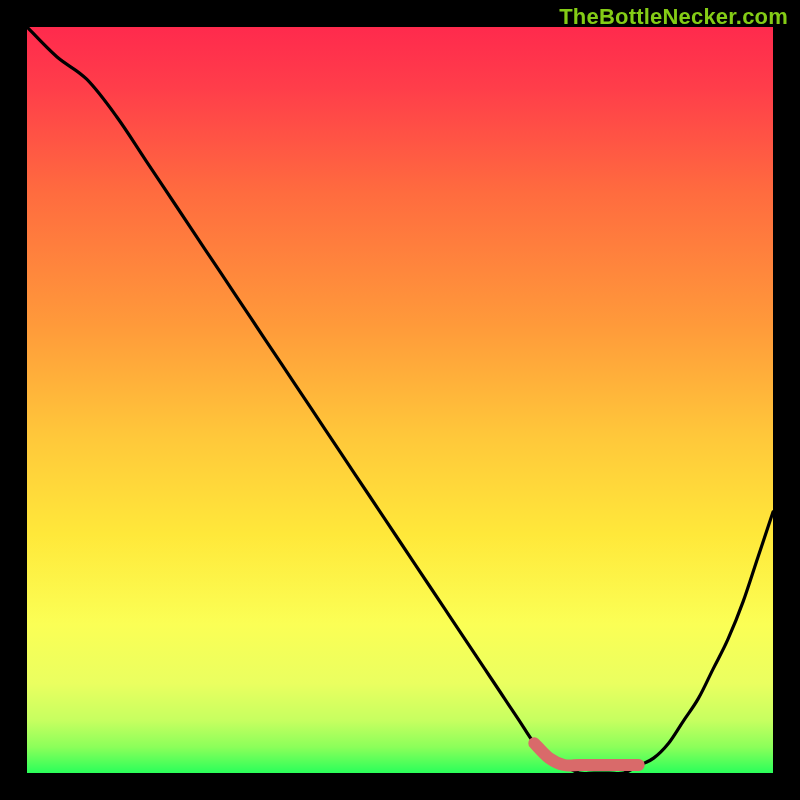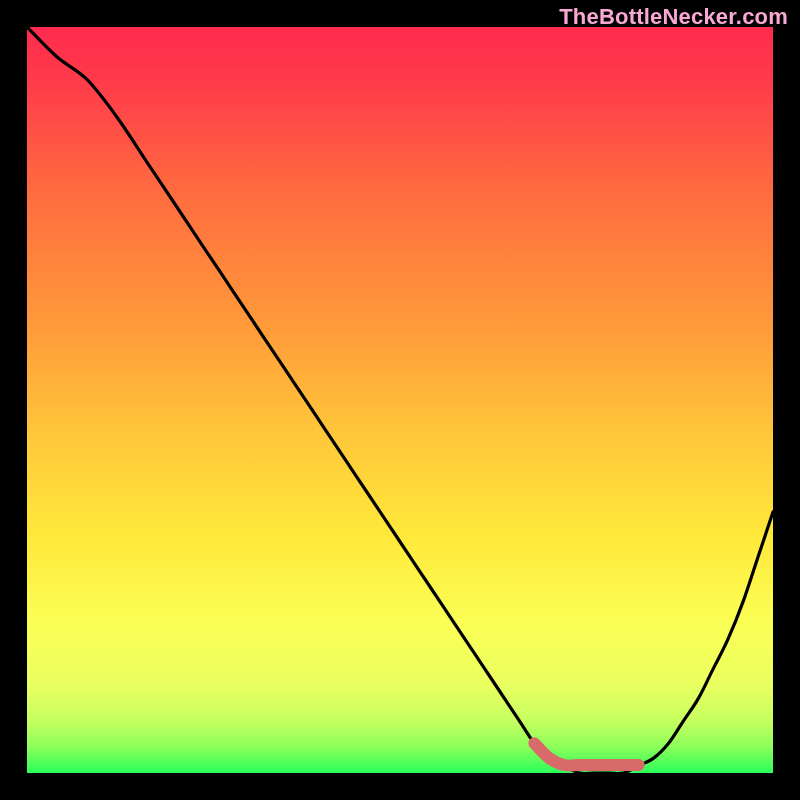--- a/index.html
+++ b/index.html
@@ -23,21 +23,21 @@
     position: absolute;
     left: 27px;
     top: 27px;
     width: 746px;
     height: 746px;
   }
   .watermark {
     position: absolute;
     top: 4px;
     right: 12px;
-    color: #f9a8d4;
+    color: #84cc16;
     font-size: 22px;
     font-weight: 600;
     letter-spacing: 0.2px;
     user-select: none;
   }
 </style>
 </head>
 <body>
 
 <div class="frame">

